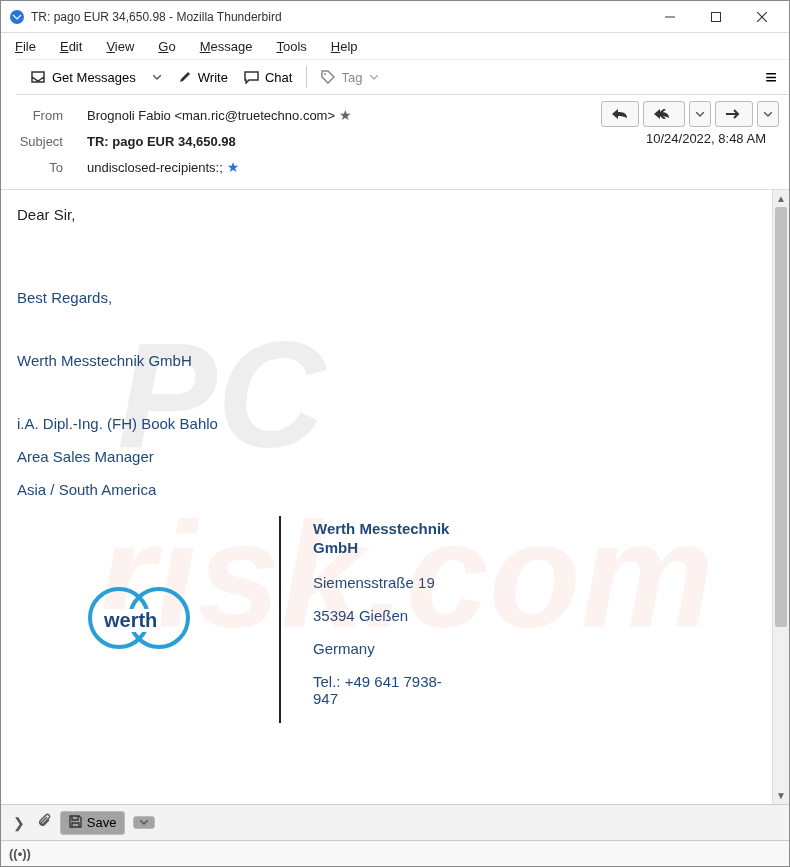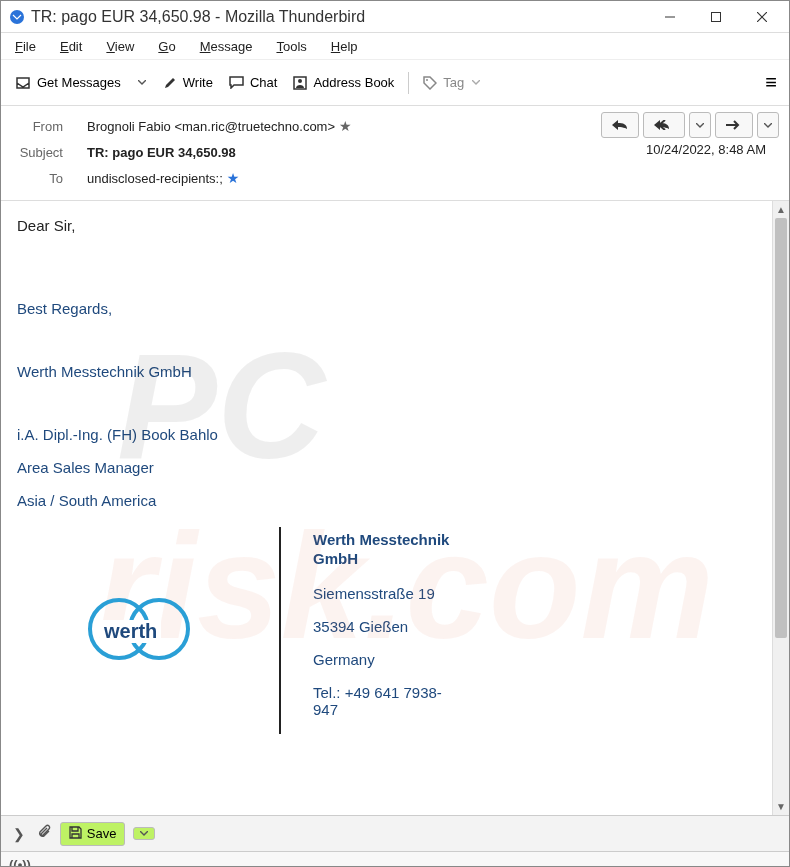--- a/index.html
+++ b/index.html
@@ -1,32 +1,32 @@
 <!DOCTYPE html>
 <html><head>
 <meta charset="utf-8">
 <style>
   * { box-sizing: border-box; margin: 0; padding: 0; }
   body { font-family: "Segoe UI", Arial, sans-serif; font-size: 13px; background: #fff; width: 790px; height: 867px; overflow: hidden; position: relative; border: 1px solid #888; }
 
   
   .titlebar { height: 32px; background: #fff; display: flex; align-items: center; padding: 0 4px 0 8px; border-bottom: 1px solid #ddd; }
   .titlebar .app-icon { width: 16px; height: 16px; margin-right: 6px; display:flex;align-items:center;justify-content:center;}
-  .titlebar .title-text { font-size: 16px; color: #333; flex: 0 0 auto; }
+  .titlebar .title-text { font-size: 12px; color: #333; flex: 0 0 auto; }
   .titlebar .spacer { flex: 1; }
   .win-btn { width: 46px; height: 30px; display: flex; align-items: center; justify-content: center; cursor: pointer; }
   .win-btn svg { stroke:#333; }
 
   
   .menubar { height: 26px; display: flex; align-items: center; gap: 12px; padding: 0 8px; }
   .menu-item { padding: 2px 6px; cursor: pointer; color:#222; font-size:13px;}
   .menu-item .uline { text-decoration: underline; }
 
   
-  .toolbar { height: 47px; display: flex; align-items: center; gap: 4px; padding: 8px 8px; border-top:1px solid #eee; border-bottom:1px solid #ddd; }
+  .toolbar { height: 36px; display: flex; align-items: center; gap: 4px; padding: 8px 8px; border-top:1px solid #eee; border-bottom:1px solid #ddd;margin-left:15px; }
   .tbtn { display: flex; align-items: center; gap: 6px; padding: 4px 6px; border:1px solid #ccc; border-radius:3px; cursor:pointer; font-size:13px; background:#f8f8f8; height:28px;}
   .tbtn.noborder { border:0; background:transparent;}
   .tbtn .icon { display:flex; align-items:center; justify-content:center; }
   .tbtn.icononly { width:22px; justify-content:center; padding:0; border:0; background:transparent;}
   .tbar-spacer { flex:1; }
   .tbar-divider { width:1px; height:22px; background:#ccc; margin:0 4px;}
   .hamburger { font-size:20px; cursor:pointer; padding:2px 4px; font-weight:bold;}
 
   
   .msg-header { padding: 6px 10px 8px 10px; background:#fff; border-bottom:1px solid #ddd; position:relative;}
@@ -68,21 +68,21 @@
 
   
   .watermark { position:absolute; inset:0; pointer-events:none; opacity:0.07; display:flex; align-items:center; justify-content:center;}
   .watermark svg text { font-size:150px; font-weight:bold; font-style:italic; fill:#222;}
 
   
   .attach-bar { height:36px; border-top:1px solid #ccc; background:#f3f3f3; display:flex; align-items:center; padding:0 8px; gap:8px;}
   .att-expand { cursor:pointer; font-size:14px; color:#555; padding:0 4px;}
   .att-icon { font-size:16px; color:#555;}
   .att-text { flex:1; font-size:13px;}
-  .savebtn { border:1px solid #bbb; border-radius:3px; padding:3px 8px; background:#bef264; cursor:pointer; display:flex; align-items:center; gap:5px; font-size:13px;}
+  .savebtn { border:1px solid #bbb; border-radius:3px; padding:3px 8px; background:#a3a3a3; cursor:pointer; display:flex; align-items:center; gap:5px; font-size:13px;}
 
   
   .statusbar { height:26px; border-top:1px solid #ccc; background:#f8f8f8; display:flex; align-items:center; padding:0 8px;}
 </style>
 </head>
 <body>
 
 <div class="titlebar">
   <span class="app-icon">
     <svg width="16" height="16" viewBox="0 0 16 16">
@@ -142,30 +142,20 @@
       </span>
     <span>Write</span>
   </div>
   <div class="tbtn noborder">
     <span class="icon">
         <svg width="15" height="13" viewBox="0 0 15 13">
           <path d="M1 1h13v8H5l-3 3V9H1z" fill="none" stroke="#333" stroke-width="1.5"></path>
         </svg>
       </span>
     <span>Chat</span>
-  </div>
-  <div class="tbtn noborder">
-    <span class="icon">
-        <svg width="14" height="14" viewBox="0 0 14 14">
-          <rect x="1" y="1" width="12" height="12" fill="none" stroke="#333" stroke-width="1.5"></rect>
-          <circle cx="7" cy="5" r="2" fill="#333"></circle>
-          <path d="M3 12c0-2 2-3 4-3s4 1 4 3" fill="#333"></path>
-        </svg>
-      </span>
-    <span>Address Book</span>
   </div>
   <div class="tbar-divider"></div>
   <div class="tbtn noborder">
     <span class="icon">
         <svg width="14" height="14" viewBox="0 0 14 14">
           <path d="M1 1h6l6 6-6 6-6-6z" fill="none" stroke="#888" stroke-width="1.5"></path>
           <circle cx="4" cy="4" r="1" fill="#888"></circle>
         </svg>
       </span>
     <span style="color:#888">Tag</span>

